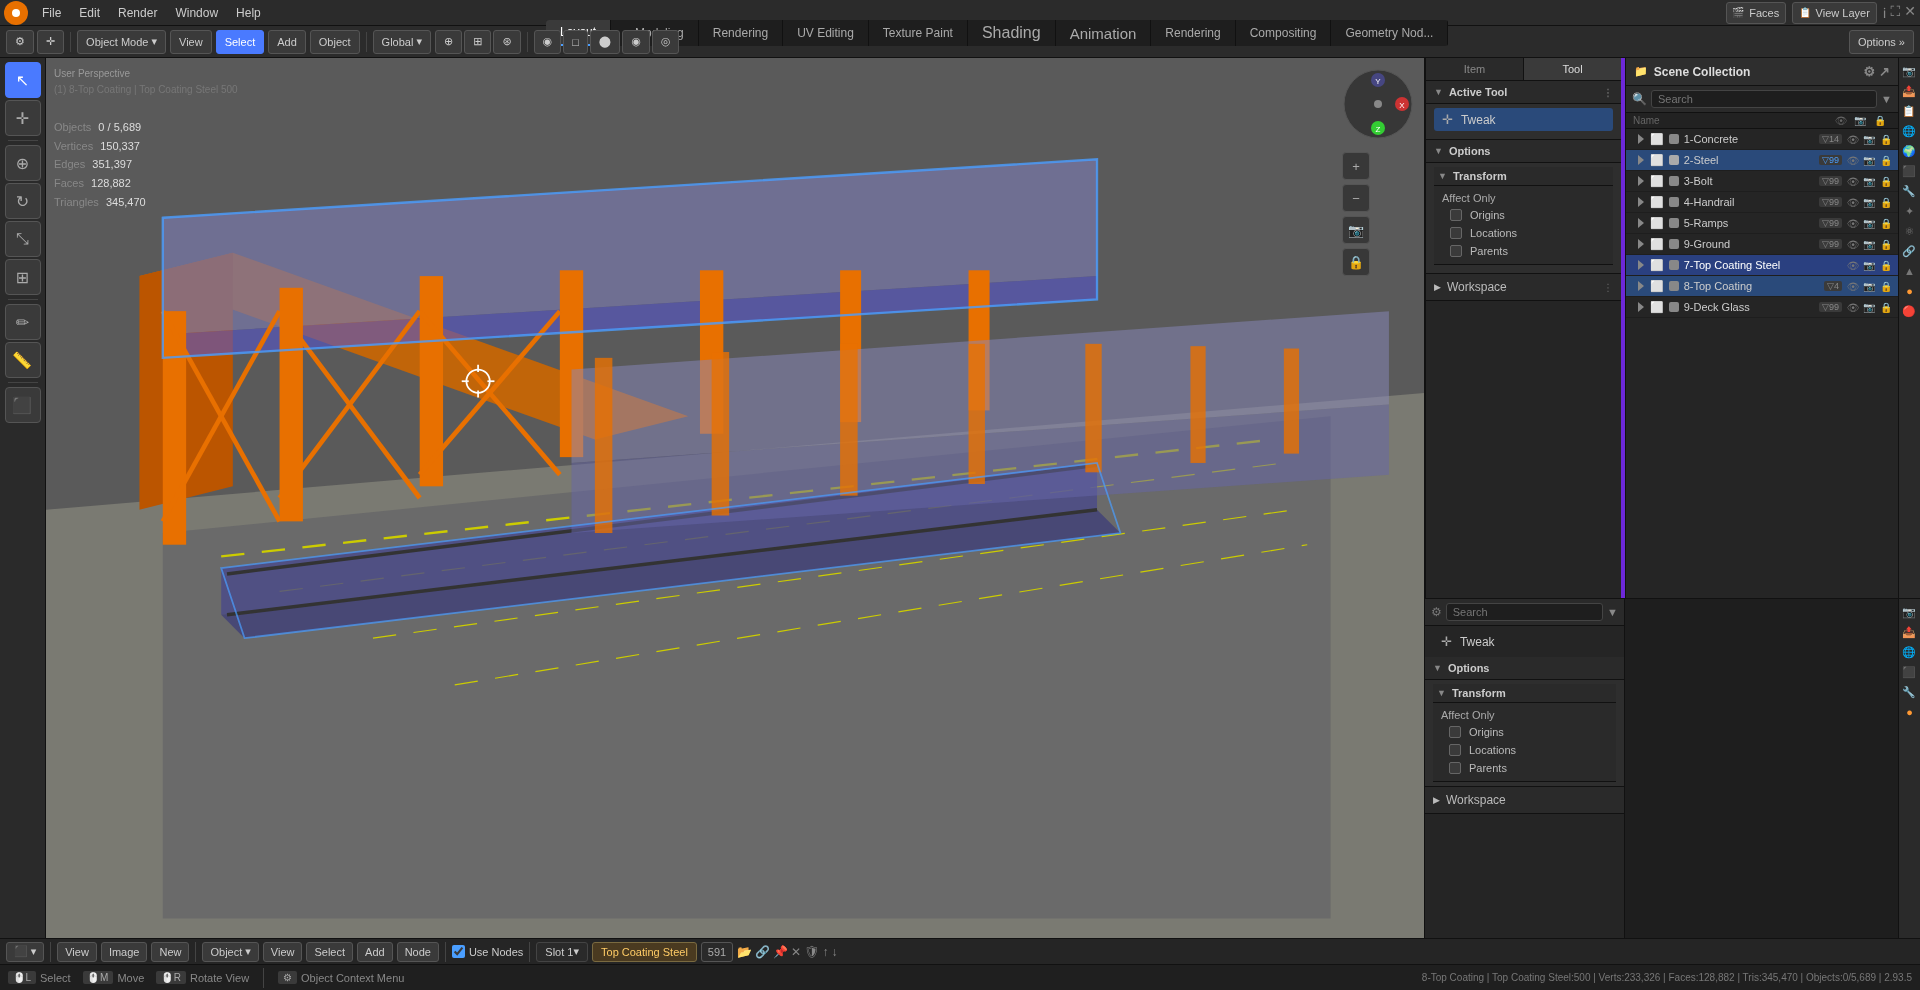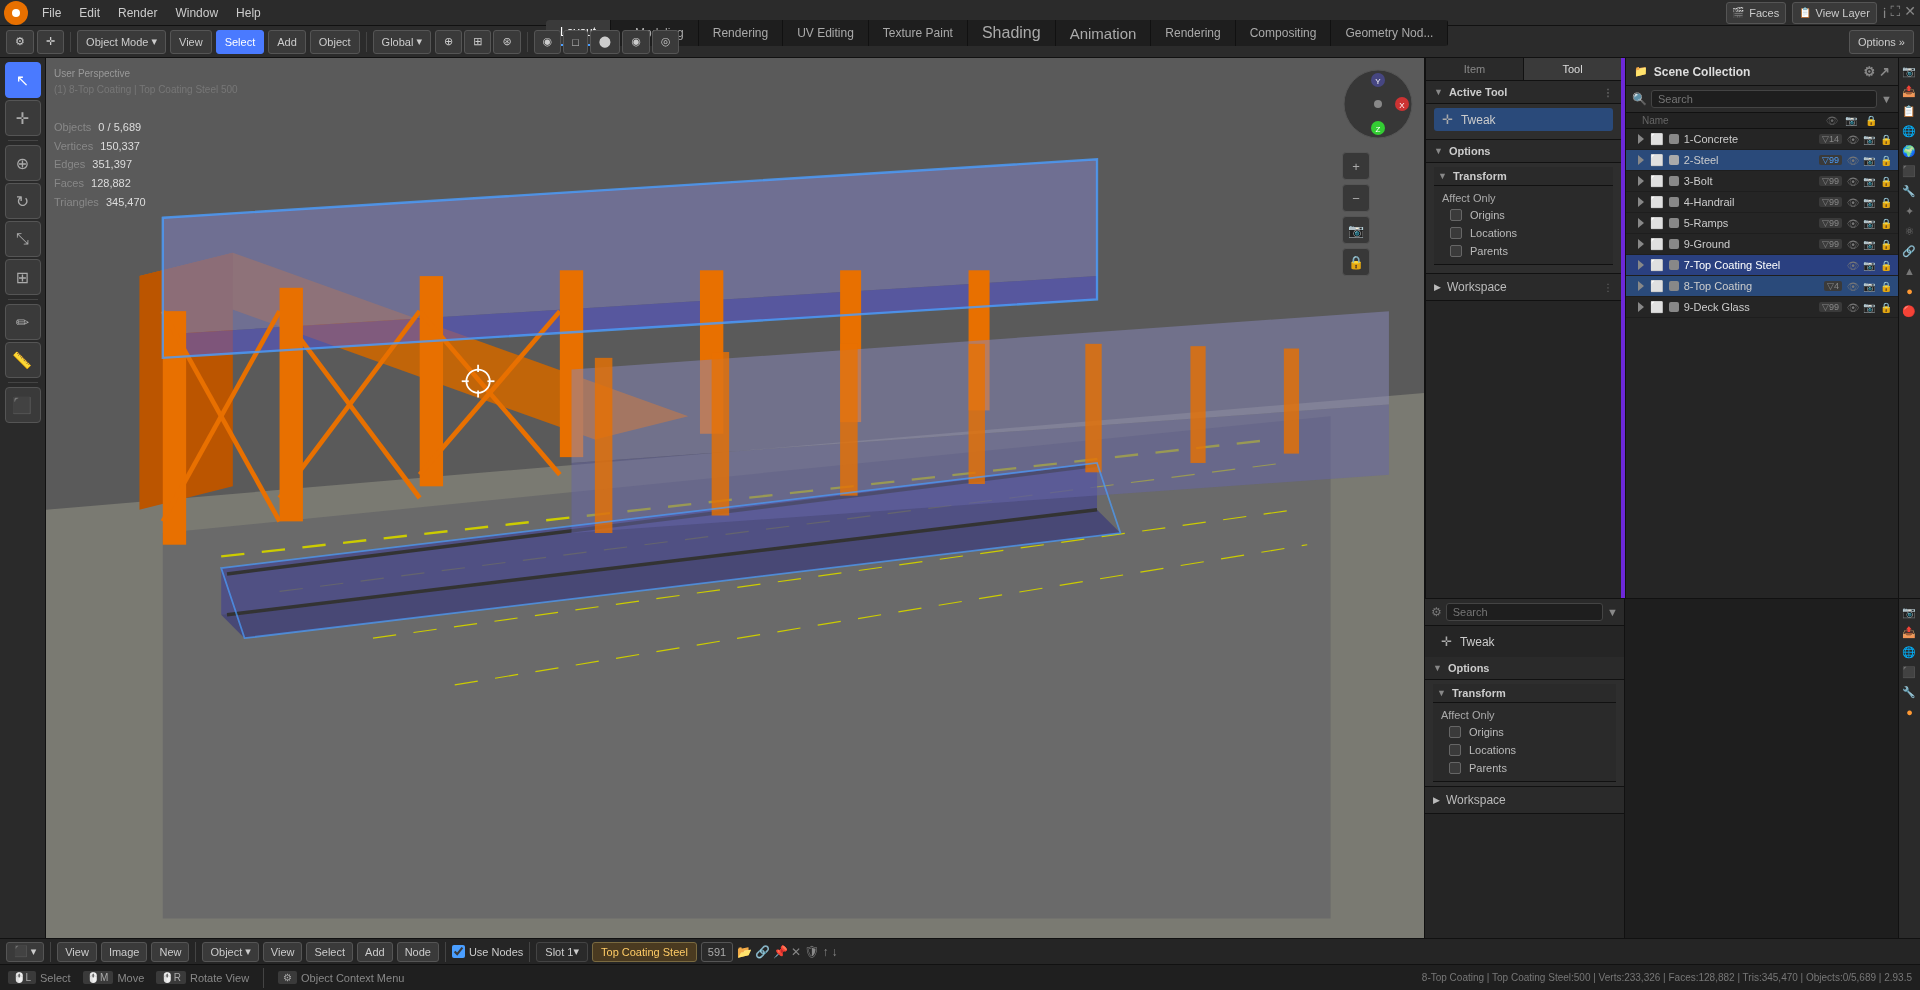--- a/index.html
+++ b/index.html
@@ -743,21 +743,21 @@
             <span class="filter-icon">↗</span>
           </div>
         </div>
 
         <div style="display:flex; align-items:center; padding:4px 6px; gap:4px; background:#2a2a2a; border-bottom:1px solid #111;">
           <span style="font-size:12px; color:#777;">🔍</span>
           <input class="panel-search" type="text" placeholder="Search" style="">
           <span style="font-size:11px; color:#888; cursor:pointer;">▼</span>
         </div>
 
-        <div style="display:flex; align-items:center; padding:2px 16px; background:#222; border-bottom:1px solid #111; font-size:10px; color:#666;">
+        <div style="display:flex; align-items:center; padding:2px 7px; background:#222; border-bottom:1px solid #111; font-size:10px; color:#666;">
           <span style="flex:1;">Name</span>
           <span style="width:20px; text-align:center;">👁</span>
           <span style="width:20px; text-align:center;">📷</span>
           <span style="width:20px; text-align:center;">🔒</span>
         </div>
 
         <div style="flex:1; overflow-y:auto;">
 
           <div class="sc-item">
             <div class="item-triangle"></div>

